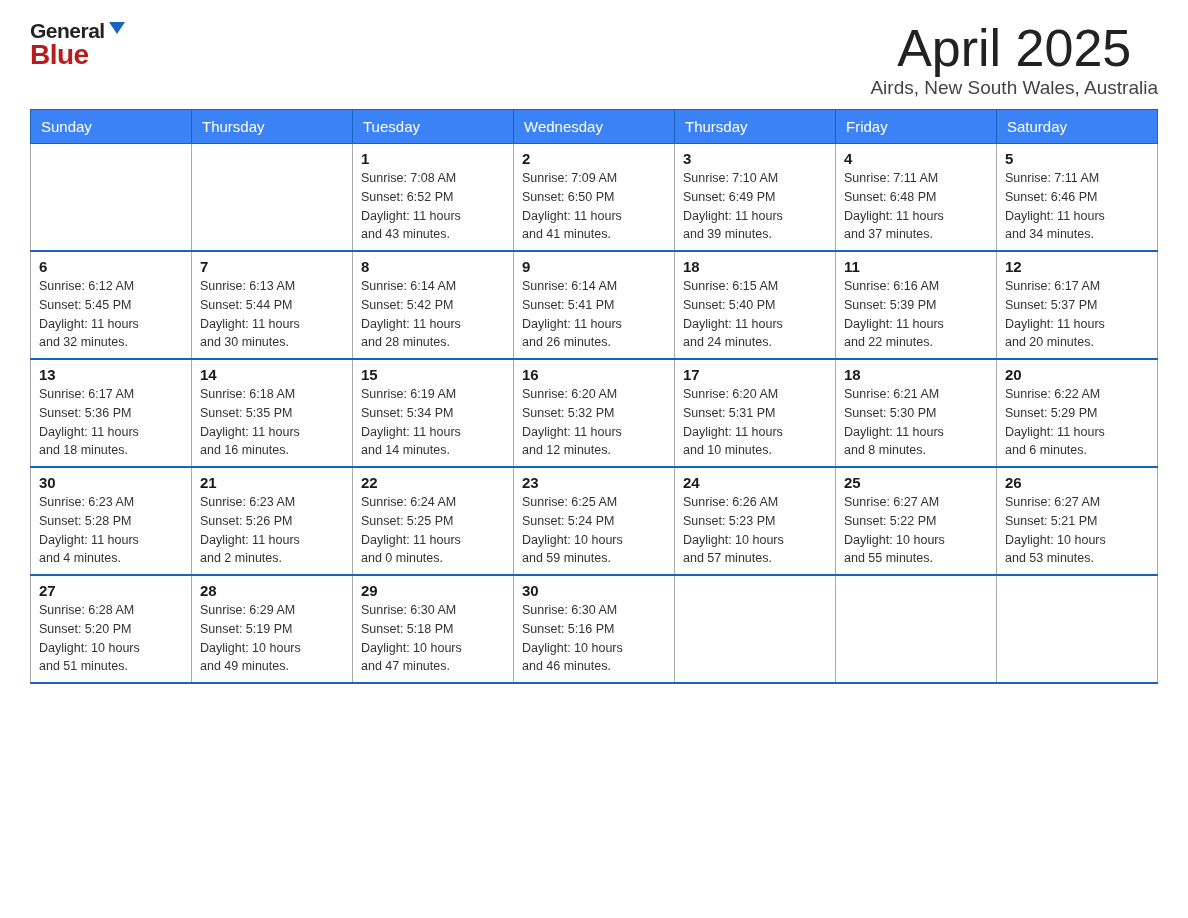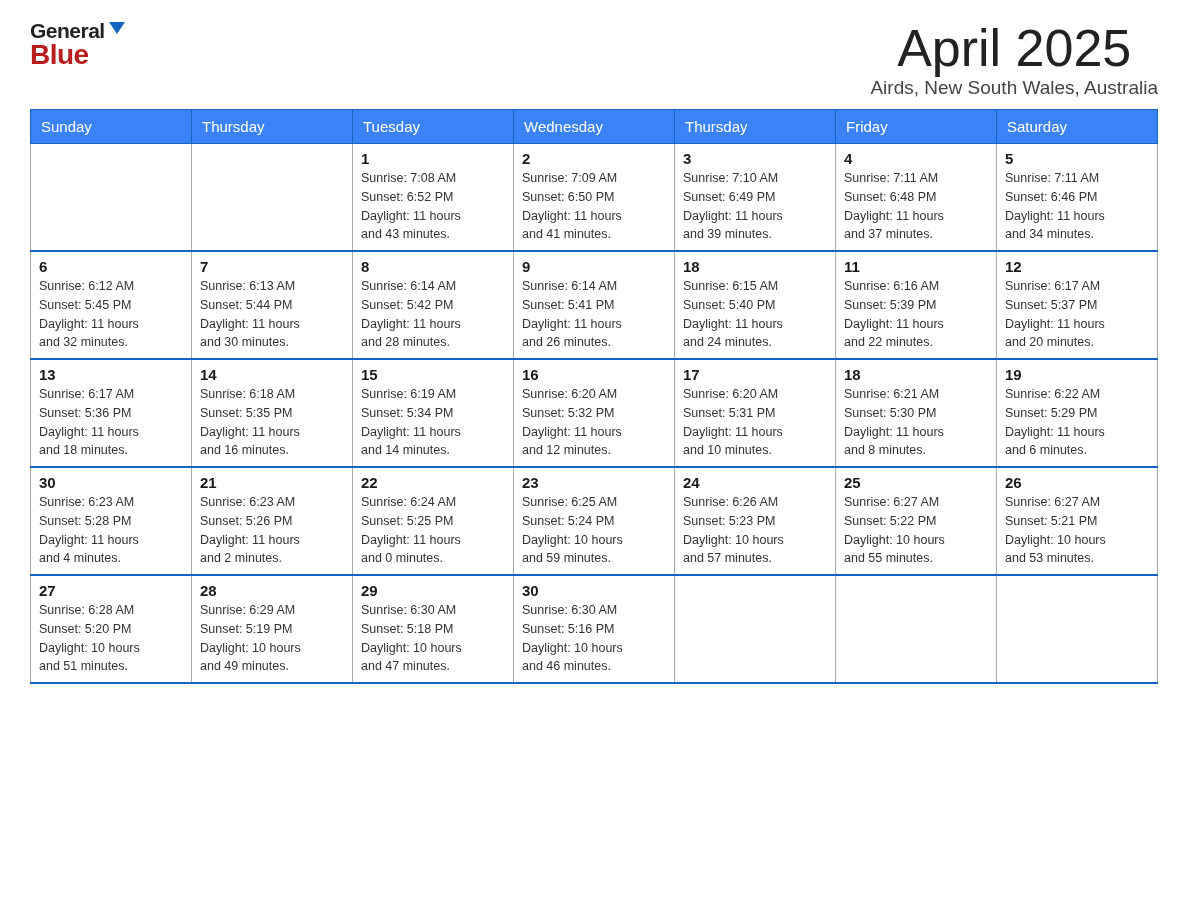--- a/index.html
+++ b/index.html
@@ -211,21 +211,21 @@
         </td>
         <td>
           <span class="day-number">17</span>
           <div class="day-info">Sunrise: 6:20 AM<br>Sunset: 5:31 PM<br>Daylight: 11 hours<br>and 10 minutes.</div>
         </td>
         <td>
           <span class="day-number">18</span>
           <div class="day-info">Sunrise: 6:21 AM<br>Sunset: 5:30 PM<br>Daylight: 11 hours<br>and 8 minutes.</div>
         </td>
         <td>
-          <span class="day-number">19</span>
+          <span class="day-number">20</span>
           <div class="day-info">Sunrise: 6:22 AM<br>Sunset: 5:29 PM<br>Daylight: 11 hours<br>and 6 minutes.</div>
         </td>
       </tr>
       <tr>
         <td>
           <span class="day-number">30</span>
           <div class="day-info">Sunrise: 6:23 AM<br>Sunset: 5:28 PM<br>Daylight: 11 hours<br>and 4 minutes.</div>
         </td>
         <td>
           <span class="day-number">21</span>

